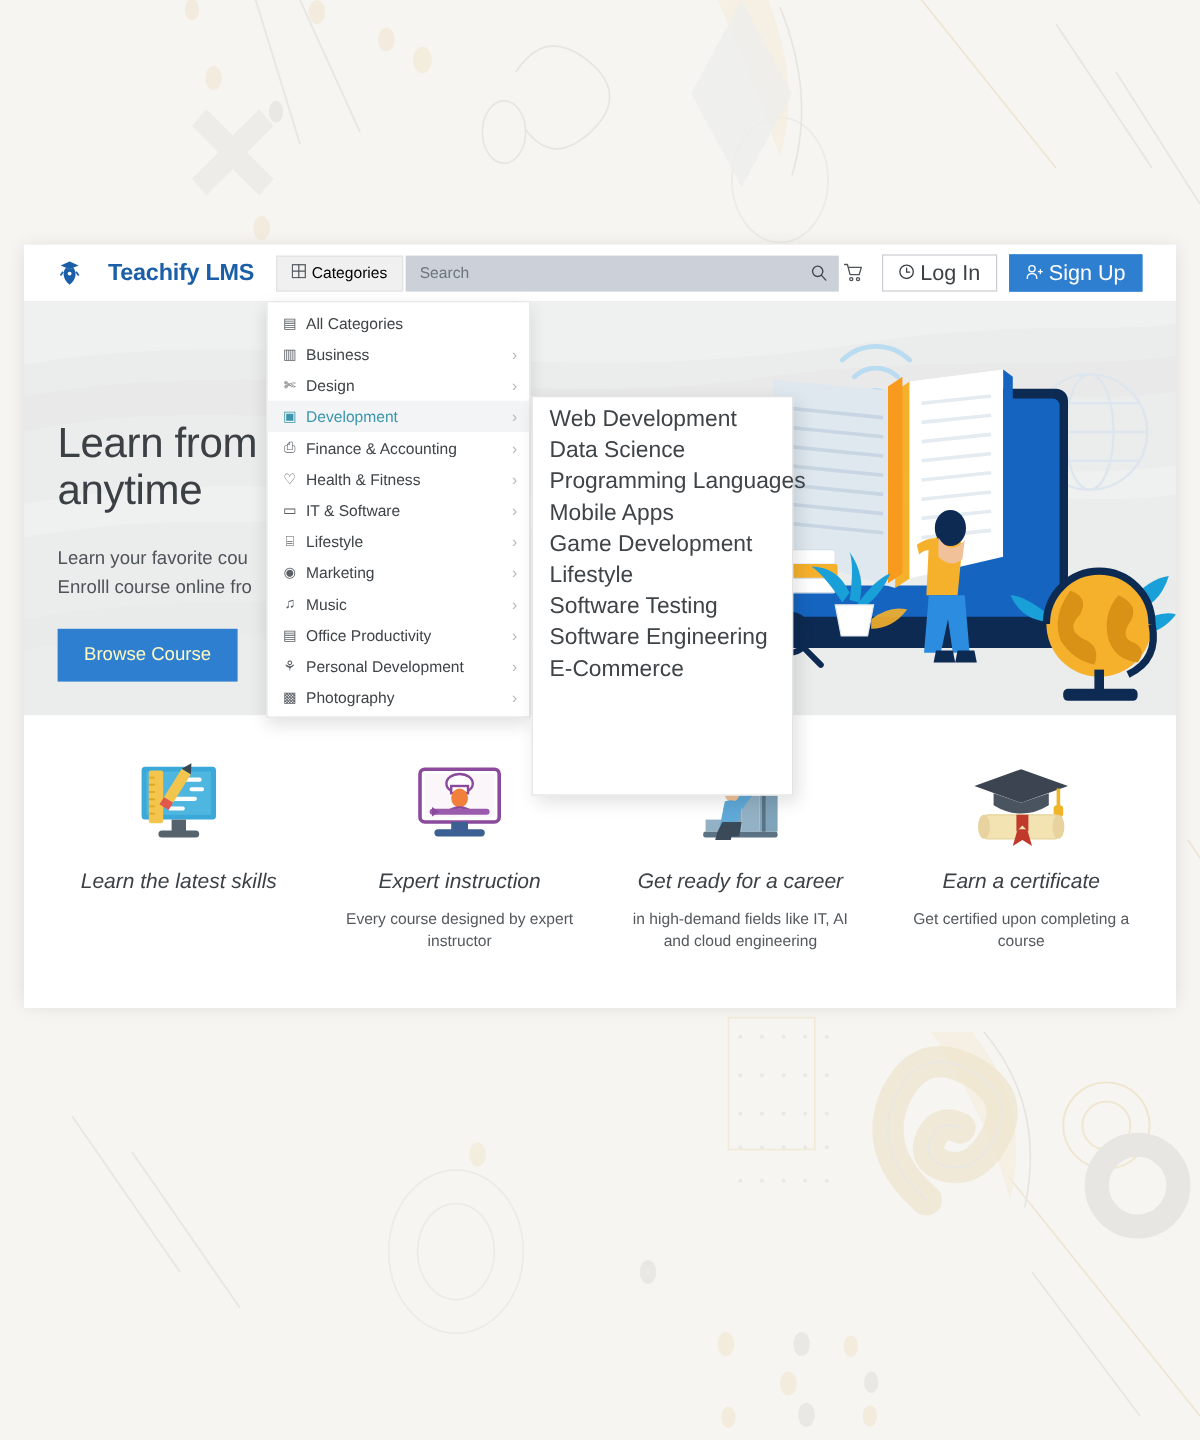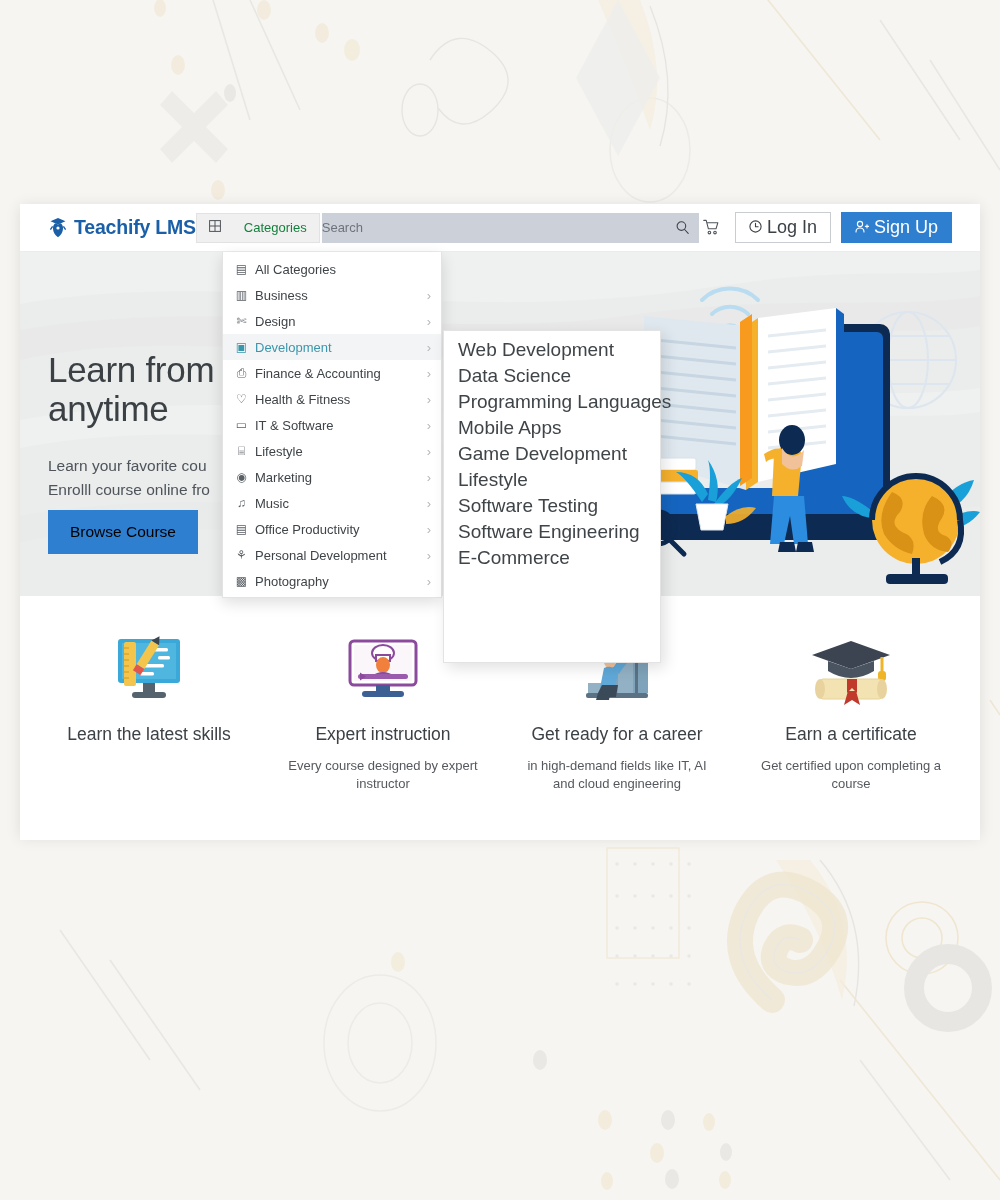--- a/index.html
+++ b/index.html
@@ -27,38 +27,38 @@
     overflow: visible;
   }
 
   
   .header {
     position: relative; height: 48px; background: #fff;
     display: flex; align-items: center; padding: 0 10px 0 8px;
     border-bottom: 1px solid #ececec;
     z-index: 40;
   }
-  .logo { display: flex; align-items: center; gap: 6px; margin-left: 20px; margin-right: 0; }
+  .logo { display: flex; align-items: center; gap: 22px; margin-left: 20px; margin-right: 18px; }
   .logo-mark { width: 20px; height: 22px; flex: 0 0 auto; }
   .logo-text {
     font-size: 19.5px; font-weight: bold; color: #1b5fa8;
     letter-spacing: -0.2px; white-space: nowrap;
   }
   .cat-btn {
-    height: 30px; display: flex; align-items: center; gap: 23px;
+    height: 30px; display: flex; align-items: center; gap: 5px;
     padding: 0 12px; background: #f0f0f0; border: 1px solid #e2e2e2;
-    color: #15803d; font-size: 13px; cursor: pointer; white-space: nowrap;
+    color: #000000; font-size: 13px; cursor: pointer; white-space: nowrap;
   }
   .search-wrap {
     position: relative; width: 390px; height: 30px; margin-left: 2px;
     background: #ccd1d9; display: flex; align-items: center;
   }
   .search-wrap input {
     border: 0; outline: 0; background: transparent;
-    width: 100%; height: 100%; padding: 0 30px 0 0;
+    width: 100%; height: 100%; padding: 0 30px 0 12px;
     font-size: 13px; color: #4a5059;
     font-family: "Liberation Sans", sans-serif;
   }
   .search-wrap input::placeholder { color: #6d747d; }
   .search-ico { position: absolute; right: 9px; top: 7px; width: 15px; height: 15px; }
   .hdr-right { margin-left: auto; display: flex; align-items: center; gap: 10px; padding-right: 18px; }
   .cart-btn { width: 26px; height: 26px; display: flex; align-items: center; justify-content: center; cursor: pointer; }
   .btn-login {
     display: flex; align-items: center; gap: 5px; height: 31px; padding: 0 13px;
     border: 1px solid #c9ccd0; background: #fff; color: #3c4146;
@@ -75,33 +75,33 @@
     position: relative; height: 344px; background: #ebecec; overflow: hidden;
   }
   .hero-waves { position: absolute; inset: 0; }
   .hero-copy { position: absolute; left: 28px; top: 98px; width: 560px; z-index: 5; }
   .hero-title {
     font-size: 35px; line-height: 1.12; color: #3b4045; font-weight: normal;
     letter-spacing: -0.3px;
   }
   .hero-sub { margin-top: 26px; font-size: 15.5px; line-height: 1.55; color: #4e545a; }
   .hero-cta {
-    margin-top: 8px; display: inline-block; background: #2f7fd1; color: #000000;
+    margin-top: 22px; display: inline-block; background: #2f7fd1; color: #fef9c3;
     font-size: 15.5px; padding: 13px 22px; border: 0; cursor: pointer;
     font-family: "Liberation Sans", sans-serif;
   }
   .hero-art { position: absolute; right: 0; top: 0; width: 340px; height: 344px; }
 
   
   .features {
     display: flex; background: #fff; padding: 32px 12px 46px;
   }
   .feature { flex: 1; text-align: center; padding: 0 18px; }
   .feature-ico { height: 86px; display: flex; align-items: center; justify-content: center; }
-  .feature-title { margin-top: 10px; font-size: 17.5px; color: #3c4146; font-weight: normal; }
+  .feature-title { margin-top: 10px; font-size: 17.5px; color: #3c4146; font-weight: normal; font-style: italic; }
   .feature-desc { margin-top: 12px; font-size: 13px; line-height: 1.42; color: #55595e; }
 
   
   .dd {
     position: absolute; left: 202px; top: 48px; width: 220px;
     background: #fff; border: 1px solid #e3e3e3; border-top: 0;
     box-shadow: 0 5px 14px rgba(0,0,0,.13);
     z-index: 60; padding: 4px 0 3px;
   }
   .dd-item {

